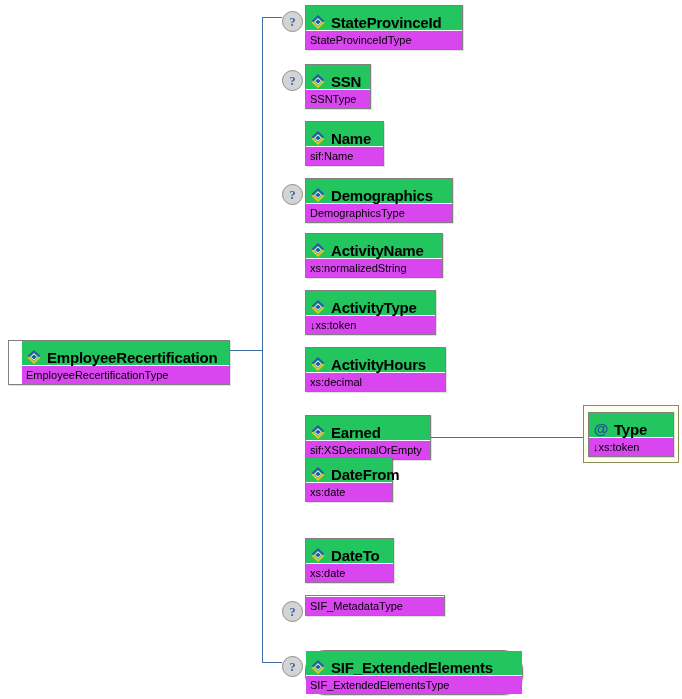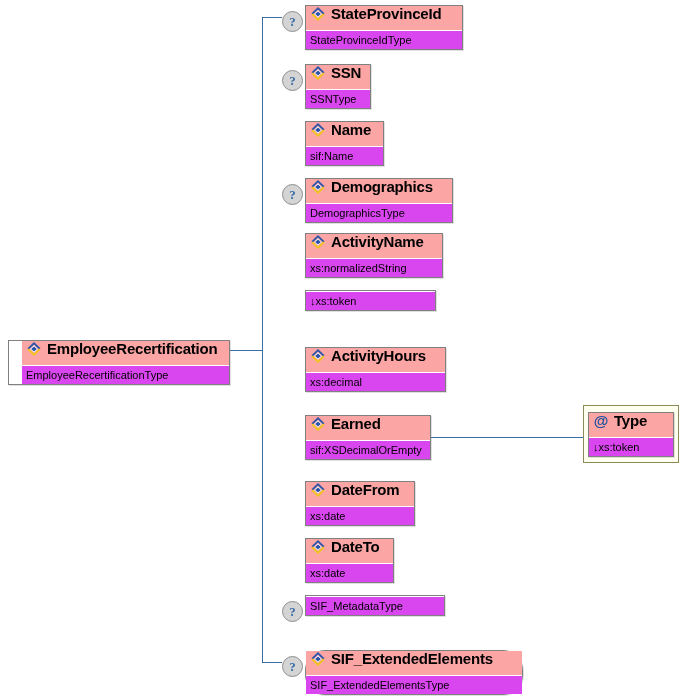--- a/index.html
+++ b/index.html
@@ -33,25 +33,25 @@
   
   .node {
     position: absolute;
     box-sizing: border-box;
     border: 1px solid #808080;
     background: #ffffff;
     box-shadow: 1px 1px 0 rgba(0,0,0,0.12);
   }
   .node-title {
     display: flex;
-    align-items: flex-start;
+    align-items: flex-end;
     box-sizing: border-box;
     height: 24px;
     padding: 0 6px 0 4px;
-    background: #fca5a5;
+    background: #22c55e;
     white-space: nowrap;
   }
   .node-title .label {
     font-size: 15px;
     font-weight: bold;
     color: #000000;
     line-height: 15px;
     letter-spacing: -0.2px;
   }
   .node-type {
@@ -206,20 +206,31 @@
             <path d="M1.5 8.8 L2.8 7.6 L8 12.6 L13.2 7.6 L14.5 8.8 L8 15 Z" fill="#f0c41b"></path>
             <path d="M8 4.6 L11.8 8 L8 11.4 L4.2 8 Z" fill="#ffffff"></path>
             <path d="M8 5.6 L10.9 8 L8 10.4 L5.1 8 Z" fill="#2b55a8"></path>
           </svg>
         </span>
         <span class="label">ActivityName</span>
       </div>
       <div class="node-type"><span>xs:normalizedString</span></div>
     </div>
     <div class="node" style="left: 305px; top: 290px; width: 131px;">
+      <div class="node-title">
+        <span class="el-icon">
+          <svg width="16" height="16" viewBox="0 0 16 16">
+            <path d="M8 1 L14.5 7.2 L13.2 8.4 L8 3.4 L2.8 8.4 L1.5 7.2 Z" fill="#2b55a8"></path>
+            <path d="M1.5 8.8 L2.8 7.6 L8 12.6 L13.2 7.6 L14.5 8.8 L8 15 Z" fill="#f0c41b"></path>
+            <path d="M8 4.6 L11.8 8 L8 11.4 L4.2 8 Z" fill="#ffffff"></path>
+            <path d="M8 5.6 L10.9 8 L8 10.4 L5.1 8 Z" fill="#2b55a8"></path>
+          </svg>
+        </span>
+        <span class="label">ActivityType</span>
+      </div>
       <div class="node-type"><span class="arrow">↓</span><span>xs:token</span></div>
     </div>
     <div class="node" style="left: 305px; top: 347px; width: 141px;">
       <div class="node-title">
         <span class="el-icon">
           <svg width="16" height="16" viewBox="0 0 16 16">
             <path d="M8 1 L14.5 7.2 L13.2 8.4 L8 3.4 L2.8 8.4 L1.5 7.2 Z" fill="#2b55a8"></path>
             <path d="M1.5 8.8 L2.8 7.6 L8 12.6 L13.2 7.6 L14.5 8.8 L8 15 Z" fill="#f0c41b"></path>
             <path d="M8 4.6 L11.8 8 L8 11.4 L4.2 8 Z" fill="#ffffff"></path>
             <path d="M8 5.6 L10.9 8 L8 10.4 L5.1 8 Z" fill="#2b55a8"></path>
@@ -236,21 +247,21 @@
             <path d="M8 1 L14.5 7.2 L13.2 8.4 L8 3.4 L2.8 8.4 L1.5 7.2 Z" fill="#2b55a8"></path>
             <path d="M1.5 8.8 L2.8 7.6 L8 12.6 L13.2 7.6 L14.5 8.8 L8 15 Z" fill="#f0c41b"></path>
             <path d="M8 4.6 L11.8 8 L8 11.4 L4.2 8 Z" fill="#ffffff"></path>
             <path d="M8 5.6 L10.9 8 L8 10.4 L5.1 8 Z" fill="#2b55a8"></path>
           </svg>
         </span>
         <span class="label">Earned</span>
       </div>
       <div class="node-type"><span>sif:XSDecimalOrEmpty</span></div>
     </div>
-    <div class="node" style="left: 305px; top: 481px; width: 110px;">
+    <div class="node" style="left: 305px; top: 457px; width: 88px;">
       <div class="node-title">
         <span class="el-icon">
           <svg width="16" height="16" viewBox="0 0 16 16">
             <path d="M8 1 L14.5 7.2 L13.2 8.4 L8 3.4 L2.8 8.4 L1.5 7.2 Z" fill="#2b55a8"></path>
             <path d="M1.5 8.8 L2.8 7.6 L8 12.6 L13.2 7.6 L14.5 8.8 L8 15 Z" fill="#f0c41b"></path>
             <path d="M8 4.6 L11.8 8 L8 11.4 L4.2 8 Z" fill="#ffffff"></path>
             <path d="M8 5.6 L10.9 8 L8 10.4 L5.1 8 Z" fill="#2b55a8"></path>
           </svg>
         </span>
         <span class="label">DateFrom</span>

